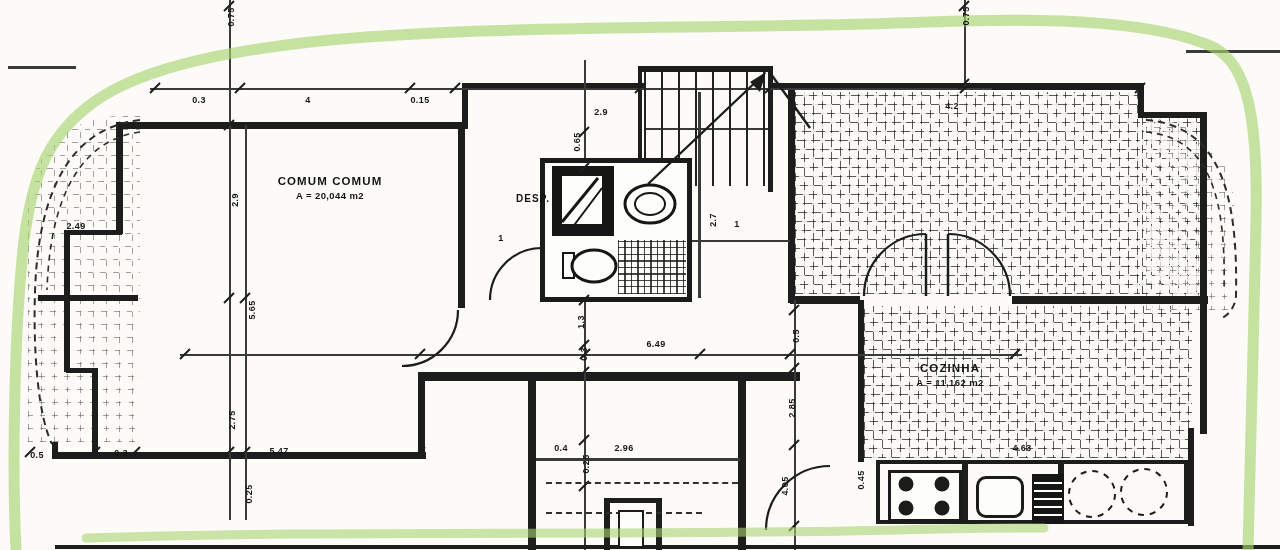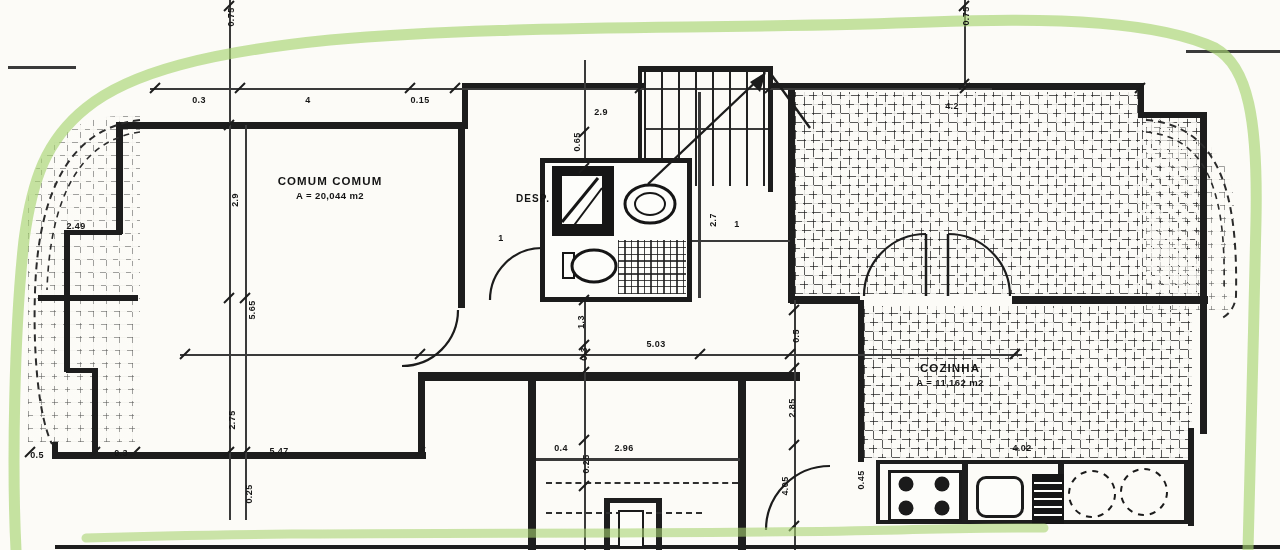--- a/index.html
+++ b/index.html
@@ -219,25 +219,25 @@
       <span class="dim rot" style="left: 252px; top: 310px;">5.65</span>
       <span class="dim rot" style="left: 232px; top: 420px;">2.75</span>
       <span class="dim rot" style="left: 249px; top: 494px;">0.25</span>
       <span class="dim" style="left: 37px; top: 455px;">0.5</span>
       <span class="dim" style="left: 121px; top: 453px;">0.3</span>
       <span class="dim" style="left: 279px; top: 451px;">5.47</span>
       <span class="dim rot" style="left: 577px; top: 142px;">0.65</span>
       <span class="dim" style="left: 501px; top: 238px;">1</span>
       <span class="dim rot" style="left: 581px; top: 322px;">1.3</span>
       <span class="dim rot" style="left: 584px; top: 354px;">0.3</span>
-      <span class="dim" style="left: 656px; top: 344px;">5.03</span>
+      <span class="dim" style="left: 656px; top: 344px;">6.49</span>
       <span class="dim rot" style="left: 713px; top: 220px;">2.7</span>
       <span class="dim" style="left: 737px; top: 224px;">1</span>
       <span class="dim" style="left: 561px; top: 448px;">0.4</span>
       <span class="dim" style="left: 624px; top: 448px;">2.96</span>
       <span class="dim rot" style="left: 586px; top: 464px;">0.25</span>
       <span class="dim rot" style="left: 796px; top: 336px;">0.5</span>
       <span class="dim rot" style="left: 792px; top: 408px;">2.85</span>
       <span class="dim rot" style="left: 785px; top: 486px;">4.05</span>
       <span class="dim rot" style="left: 861px; top: 480px;">0.45</span>
-      <span class="dim" style="left: 1022px; top: 448px;">4.02</span>
+      <span class="dim" style="left: 1022px; top: 448px;">4.63</span>
     </div>
 </div>
 
 </body></html>

